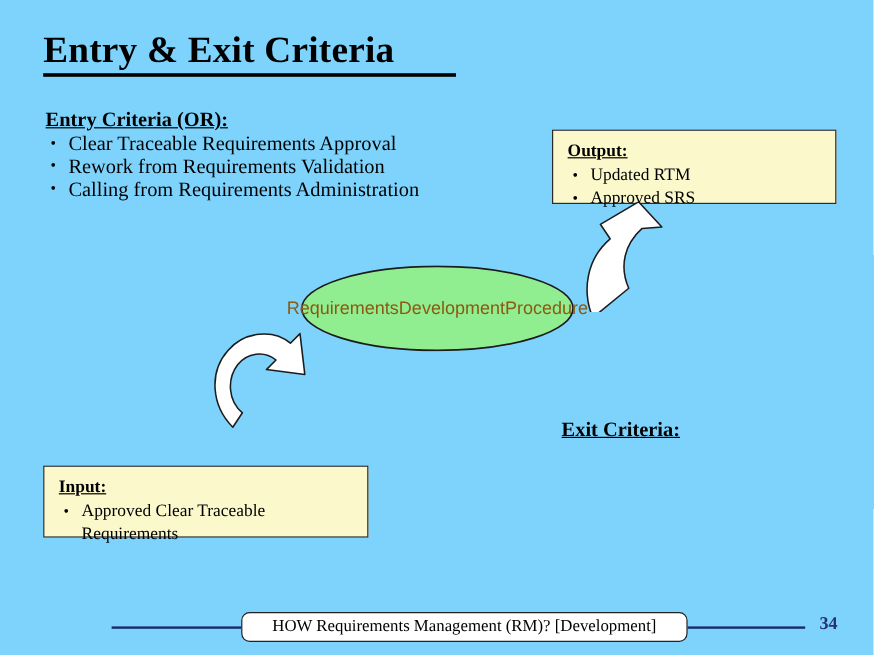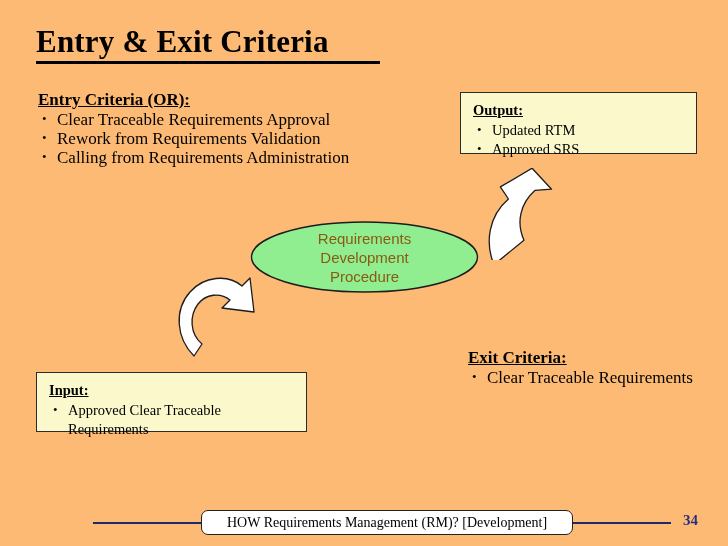--- a/index.html
+++ b/index.html
@@ -10,21 +10,21 @@
   }
   body {
     font-family: "Liberation Serif", "DejaVu Serif", serif;
     color: #000000;
   }
   #slide {
     position: relative;
     width: 728px;
     height: 546px;
     overflow: hidden;
-    background: #fdba74;
+    background: #7dd3fc;
   }
 
   
   #slide-title {
     position: absolute;
     left: 36px;
     top: 24px;
     font-family: "Liberation Serif", "DejaVu Serif", serif;
     font-size: 31px;
     font-weight: bold;
@@ -76,20 +76,21 @@
     line-height: 19px;
     color: #000000;
   }
 
   
   .yellow-box {
     position: absolute;
     background: #FBF8CC;
     border: 1.4px solid #2b2b2b;
     box-sizing: border-box;
+    margin-top: 16px;
   }
   .yellow-box .inner {
     padding: 8px 10px 8px 12px;
     font-family: "Liberation Serif", "DejaVu Serif", serif;
     font-size: 14.5px;
     line-height: 19px;
   }
 
   
   #process-ellipse {
@@ -104,21 +105,21 @@
     width: 229px;
     height: 72px;
   }
   #ellipse-label {
     position: absolute;
     left: 0;
     top: 0;
     width: 229px;
     height: 72px;
     display: flex;
-    flex-direction: column;
+    flex-direction: row;
     align-items: center;
     justify-content: center;
     font-family: "Liberation Sans", "DejaVu Sans", sans-serif;
     font-size: 15px;
     line-height: 19px;
     color: #8a5a12;
     text-align: center;
     pointer-events: none;
   }
 
@@ -221,23 +222,20 @@
   </div>
 
   <div class="curved-arrow" style="left:170px; top:272px;">
     <svg width="92" height="88" viewBox="0 0 92 88">
       <path d="M24,84 C6,66 4,38 20,20 C34,4 58,2 72,14 L80,6 L84,40 L52,36 L60,28 C50,20 36,22 28,32 C19,44 20,62 32,72 Z" fill="#ffffff" stroke="#1c1c1c" stroke-width="1.3" stroke-linejoin="round"></path>
     </svg>
   </div>
 
   <div class="criteria-block" style="left:468px; top:348px; width:240px;">
     <span class="criteria-head">Exit Criteria:</span>
-    <ul class="bullets">
-      <li>Clear Traceable Requirements</li>
-    </ul>
   </div>
 
   <div class="yellow-box" style="left:36px; top:372px; width:271px; height:60px;">
     <div class="inner">
       <span class="criteria-head">Input:</span>
       <ul class="bullets">
         <li>Approved Clear Traceable Requirements</li>
       </ul>
     </div>
   </div>

